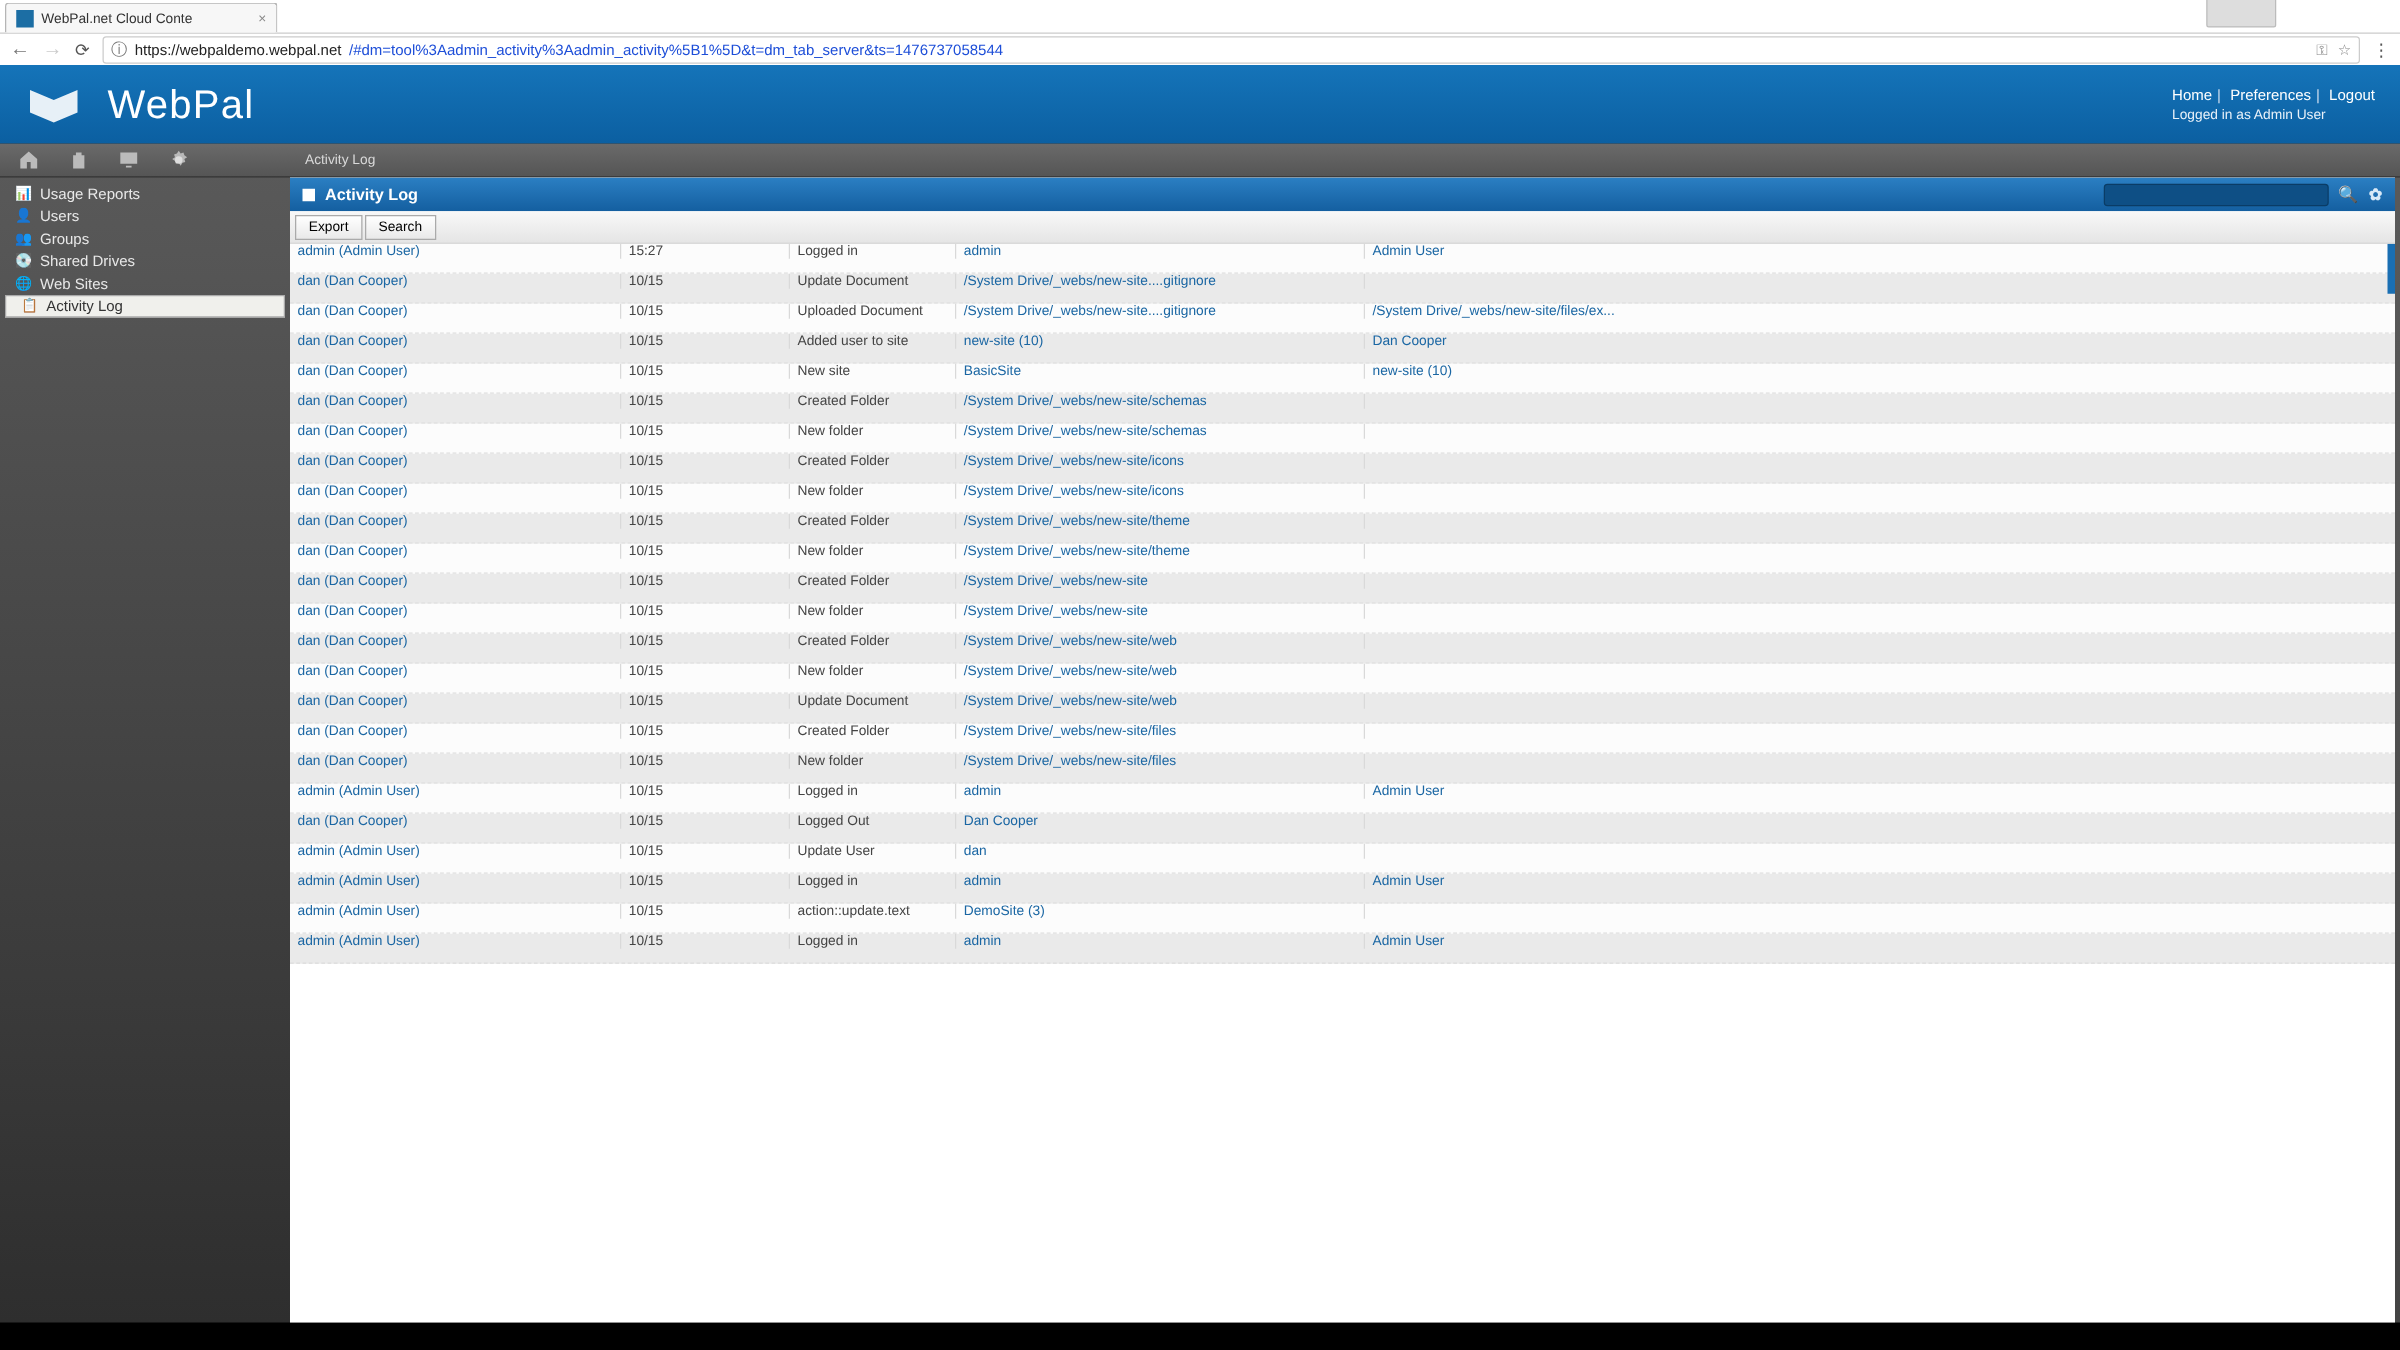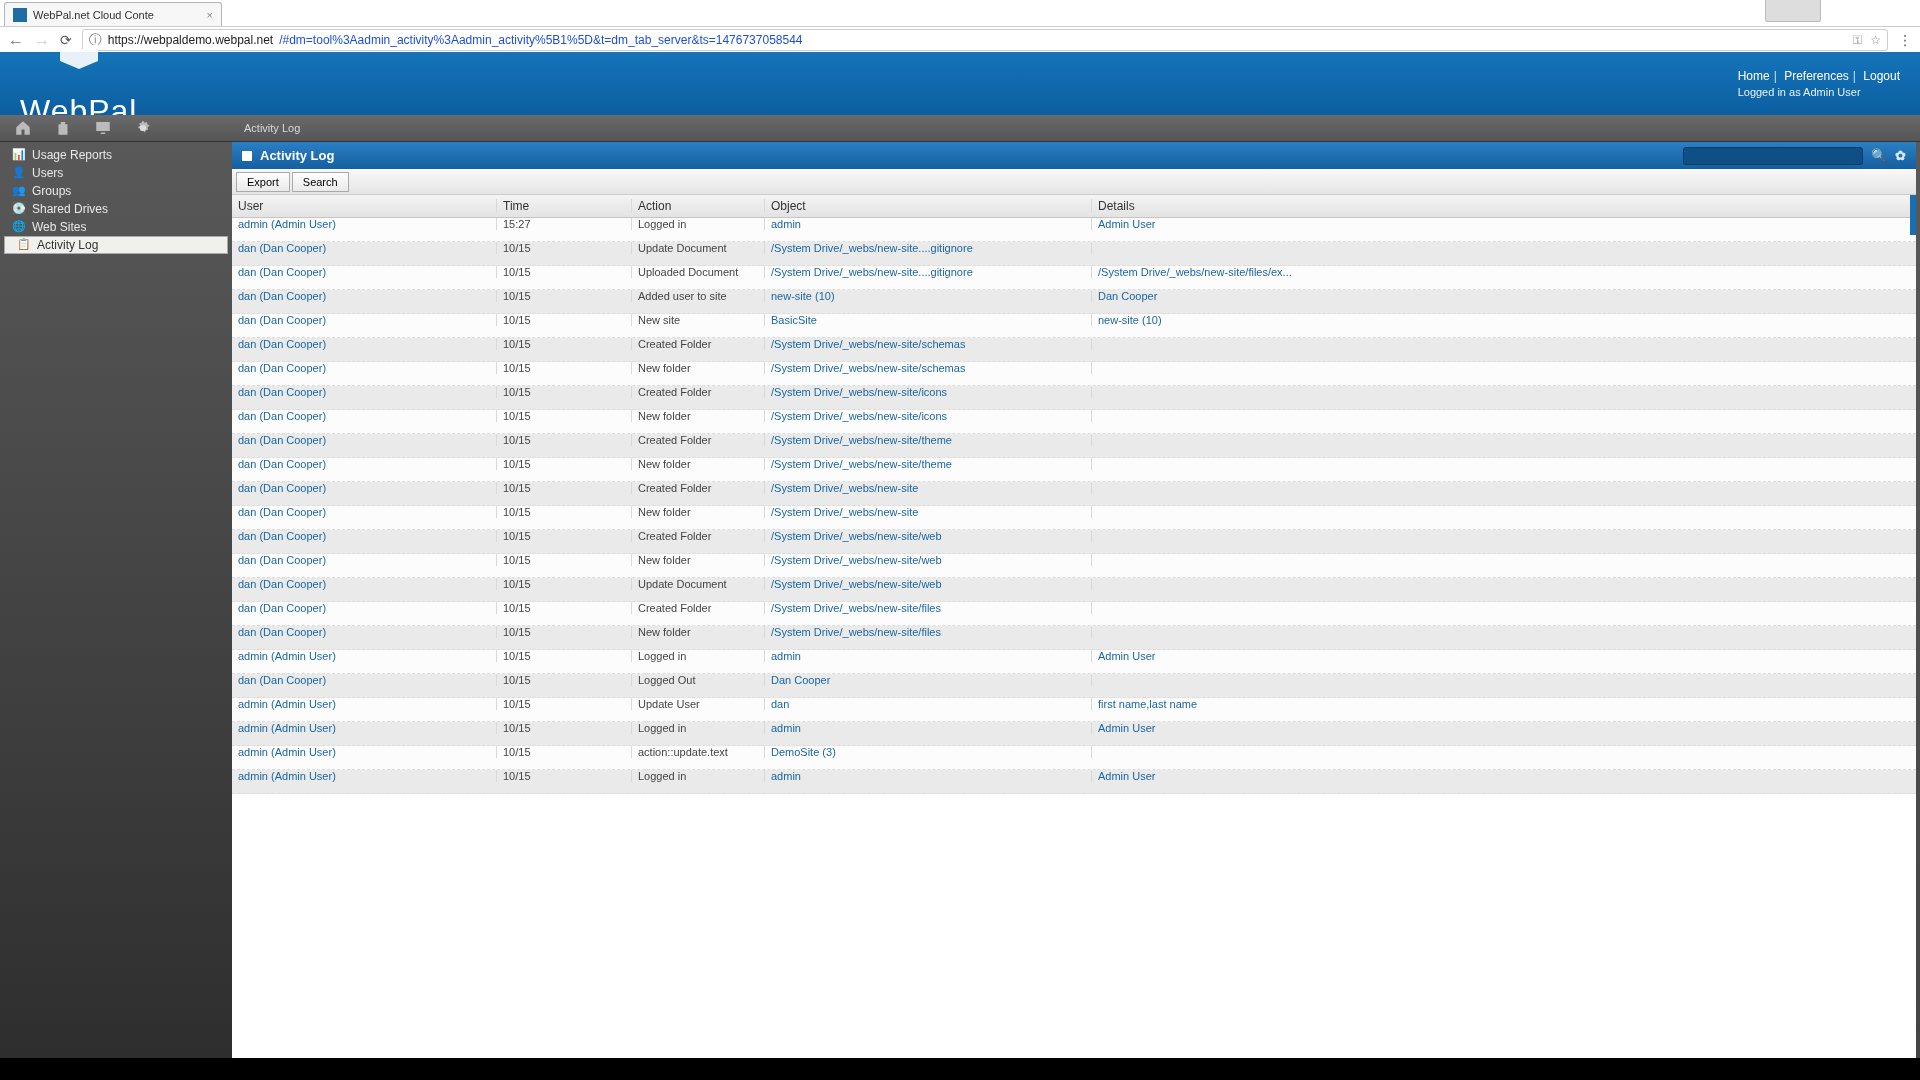--- a/index.html
+++ b/index.html
@@ -19,21 +19,21 @@
 .reload { color:#555; font-size:14px; cursor:pointer; }
 .addr-bar { flex:1; display:flex; align-items:center; border:1px solid #ccc; border-radius:3px; height:22px; padding:0 6px; font-size:12px; gap:6px; }
 .addr-info { color:#777; font-size:13px; }
 .url-host { color:#222; }
 .url-rest { color:#1d4ed8; }
 .addr-icons { margin-left:auto; display:flex; gap:8px; color:#888; }
 .menu-dots { color:#555; font-size:14px; }
 
 
 .app-header { height:63px; background:linear-gradient(#1574b9,#0b5fa1); display:flex; align-items:center; padding:0 20px; color:#fff; }
-.logo { display:flex; align-items:center; gap:20px;flex-direction:column; }
+.logo { display:flex; align-items:center; gap:20px; }
 .logo-mark { width:46px; height:36px; }
 .logo-text { font-size:32px; font-weight:300; letter-spacing:1px; }
 .header-right { margin-left:auto; text-align:left; font-size:12px; }
 .header-links a { color:#fff; text-decoration:none; }
 .header-links span { color:#cde; margin:0 4px; }
 .logged-in { color:#e8f1f9; margin-top:3px; font-size:11px; }
 
 
 .main-shell { display:flex; height:calc(1080px - 52px - 63px - 22px); }
 .sidebar { width:232px; background:linear-gradient(#5a5a5a,#2e2e2e); padding-top:0; }
@@ -186,27 +186,20 @@
           <div class="ph-search-box"></div>
           <span class="ph-btn">🔍</span>
           <span class="ph-btn">✿</span>
         </div>
       </div>
       <div class="actions-row">
         <button class="act-btn">Export</button>
         <button class="act-btn">Search</button>
       </div>
       <div class="grid">
-        <div class="grid-head">
-          <div class="cell c-user">User</div>
-          <div class="cell c-time">Time</div>
-          <div class="cell c-action">Action</div>
-          <div class="cell c-object">Object</div>
-          <div class="cell c-details">Details</div>
-        </div>
         <div id="grid-body">
             <div class="row">
               <div class="cell c-user">admin (Admin User)</div>
               <div class="cell c-time">15:27</div>
               <div class="cell c-action">Logged in</div>
               <div class="cell c-object">admin</div>
               <div class="cell c-details">Admin User</div>
             </div>
             <div class="row">
               <div class="cell c-user">dan (Dan Cooper)</div>
@@ -339,21 +332,20 @@
               <div class="cell c-time">10/15</div>
               <div class="cell c-action">Logged Out</div>
               <div class="cell c-object">Dan Cooper</div>
               <div class="cell c-details"></div>
             </div>
             <div class="row">
               <div class="cell c-user">admin (Admin User)</div>
               <div class="cell c-time">10/15</div>
               <div class="cell c-action">Update User</div>
               <div class="cell c-object">dan</div>
-              <div class="cell c-details">first name,last name</div>
             </div>
             <div class="row">
               <div class="cell c-user">admin (Admin User)</div>
               <div class="cell c-time">10/15</div>
               <div class="cell c-action">Logged in</div>
               <div class="cell c-object">admin</div>
               <div class="cell c-details">Admin User</div>
             </div>
             <div class="row">
               <div class="cell c-user">admin (Admin User)</div>

